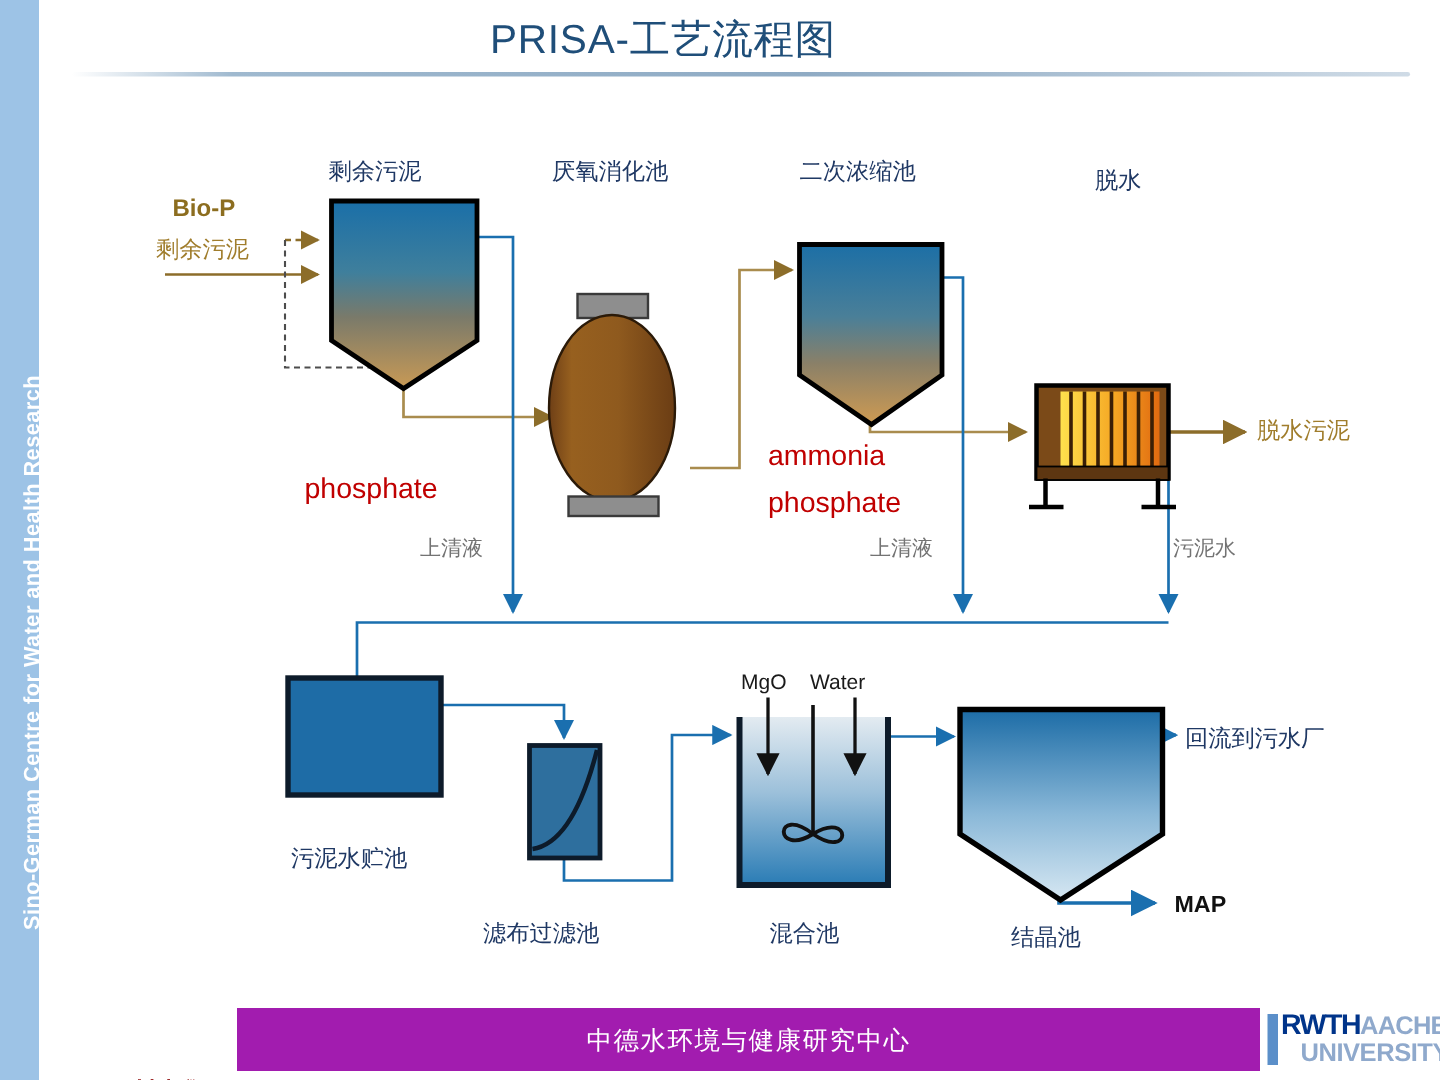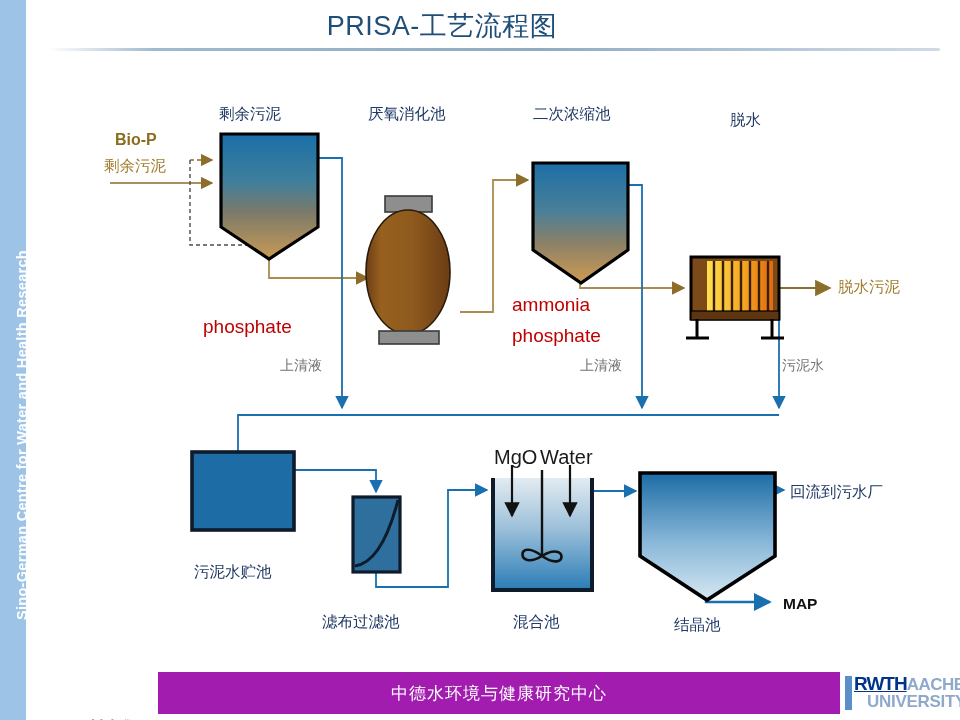--- a/index.html
+++ b/index.html
@@ -51,21 +51,21 @@
   
   svg#flow{position:absolute;left:0;top:0;width:960px;height:720px;}
 
   
   .lbl{position:absolute;white-space:nowrap;}
   .lbl-unit{color:#1f3864;font-size:15.5px;font-family:"DejaVu Serif","Liberation Serif",serif;}
   .lbl-red{color:#c00000;font-size:19px;font-family:"Liberation Sans",sans-serif;}
   .lbl-supern{color:#737373;font-size:14px;font-family:"DejaVu Serif","Liberation Serif",serif;}
   .lbl-gold{color:#a07d2c;font-size:15.5px;font-family:"DejaVu Serif","Liberation Serif",serif;}
   .lbl-gold-b{color:#8c6d1f;font-size:16px;font-weight:bold;font-family:"Liberation Sans",sans-serif;}
-  .lbl-chem{color:#1a1a1a;font-size:20px;font-family:"Liberation Sans",sans-serif;}
+  .lbl-chem{color:#1a1a1a;font-size:14px;font-family:"Liberation Sans",sans-serif;}
   .lbl-map{color:#111111;font-size:15.5px;font-weight:bold;font-family:"Liberation Sans",sans-serif;}
   .lbl-out{color:#1f3864;font-size:15.5px;font-family:"DejaVu Serif","Liberation Serif",serif;}
 
   
   .footer{position:absolute;left:0;top:660px;width:960px;height:60px;background:#ffffff;}
   .footer-sidebar{position:absolute;left:0;top:0;width:26px;height:60px;background:#9dc3e6;}
   .footer-bar{
     position:absolute;left:158px;top:12px;width:682px;height:42px;
     background:#a21caf;
     display:flex;align-items:center;justify-content:center;
@@ -87,21 +87,21 @@
   .scu-seal-in{
     position:absolute;left:11px;top:8px;width:11px;height:19px;
     background:#b03030;border-radius:3px 3px 1px 1px;
   }
   .scu-words{display:flex;flex-direction:column;line-height:1;}
   .scu-cn{color:#9e2b2b;font-size:15px;font-weight:bold;font-family:"DejaVu Serif","Liberation Serif",serif;letter-spacing:1px;}
   .scu-en{color:#9e2b2b;font-size:6.2px;letter-spacing:.7px;margin-top:3px;font-family:"Liberation Serif",serif;}
   .rwth-logo{position:absolute;left:845px;top:14px;width:112px;height:40px;}
   .rwth-bar{position:absolute;left:0;top:2px;width:7px;height:34px;background:#5b8fc9;}
   .rwth-l1{position:absolute;left:9px;top:0px;line-height:1;}
-  .rwth-a{color:#00348a;font-size:19px;font-weight:bold;letter-spacing:-1px;font-family:"Liberation Sans",sans-serif;text-decoration:underline;}
+  .rwth-a{color:#00348a;font-size:19px;font-weight:bold;letter-spacing:-1px;font-family:"Liberation Sans",sans-serif;}
   .rwth-b{color:#8fa9cc;font-size:17px;font-weight:bold;letter-spacing:-.5px;font-family:"Liberation Sans",sans-serif;}
   .rwth-l2{position:absolute;left:22px;top:19px;color:#8fa9cc;font-size:17px;font-weight:bold;letter-spacing:-.3px;line-height:1;font-family:"Liberation Sans",sans-serif;}
 </style>
 </head>
 <body>
 
 <div id="stage">
 
   <div class="sidebar">
     <div class="sidebar-label">Sino-German Centre for Water and Health Research</div>

